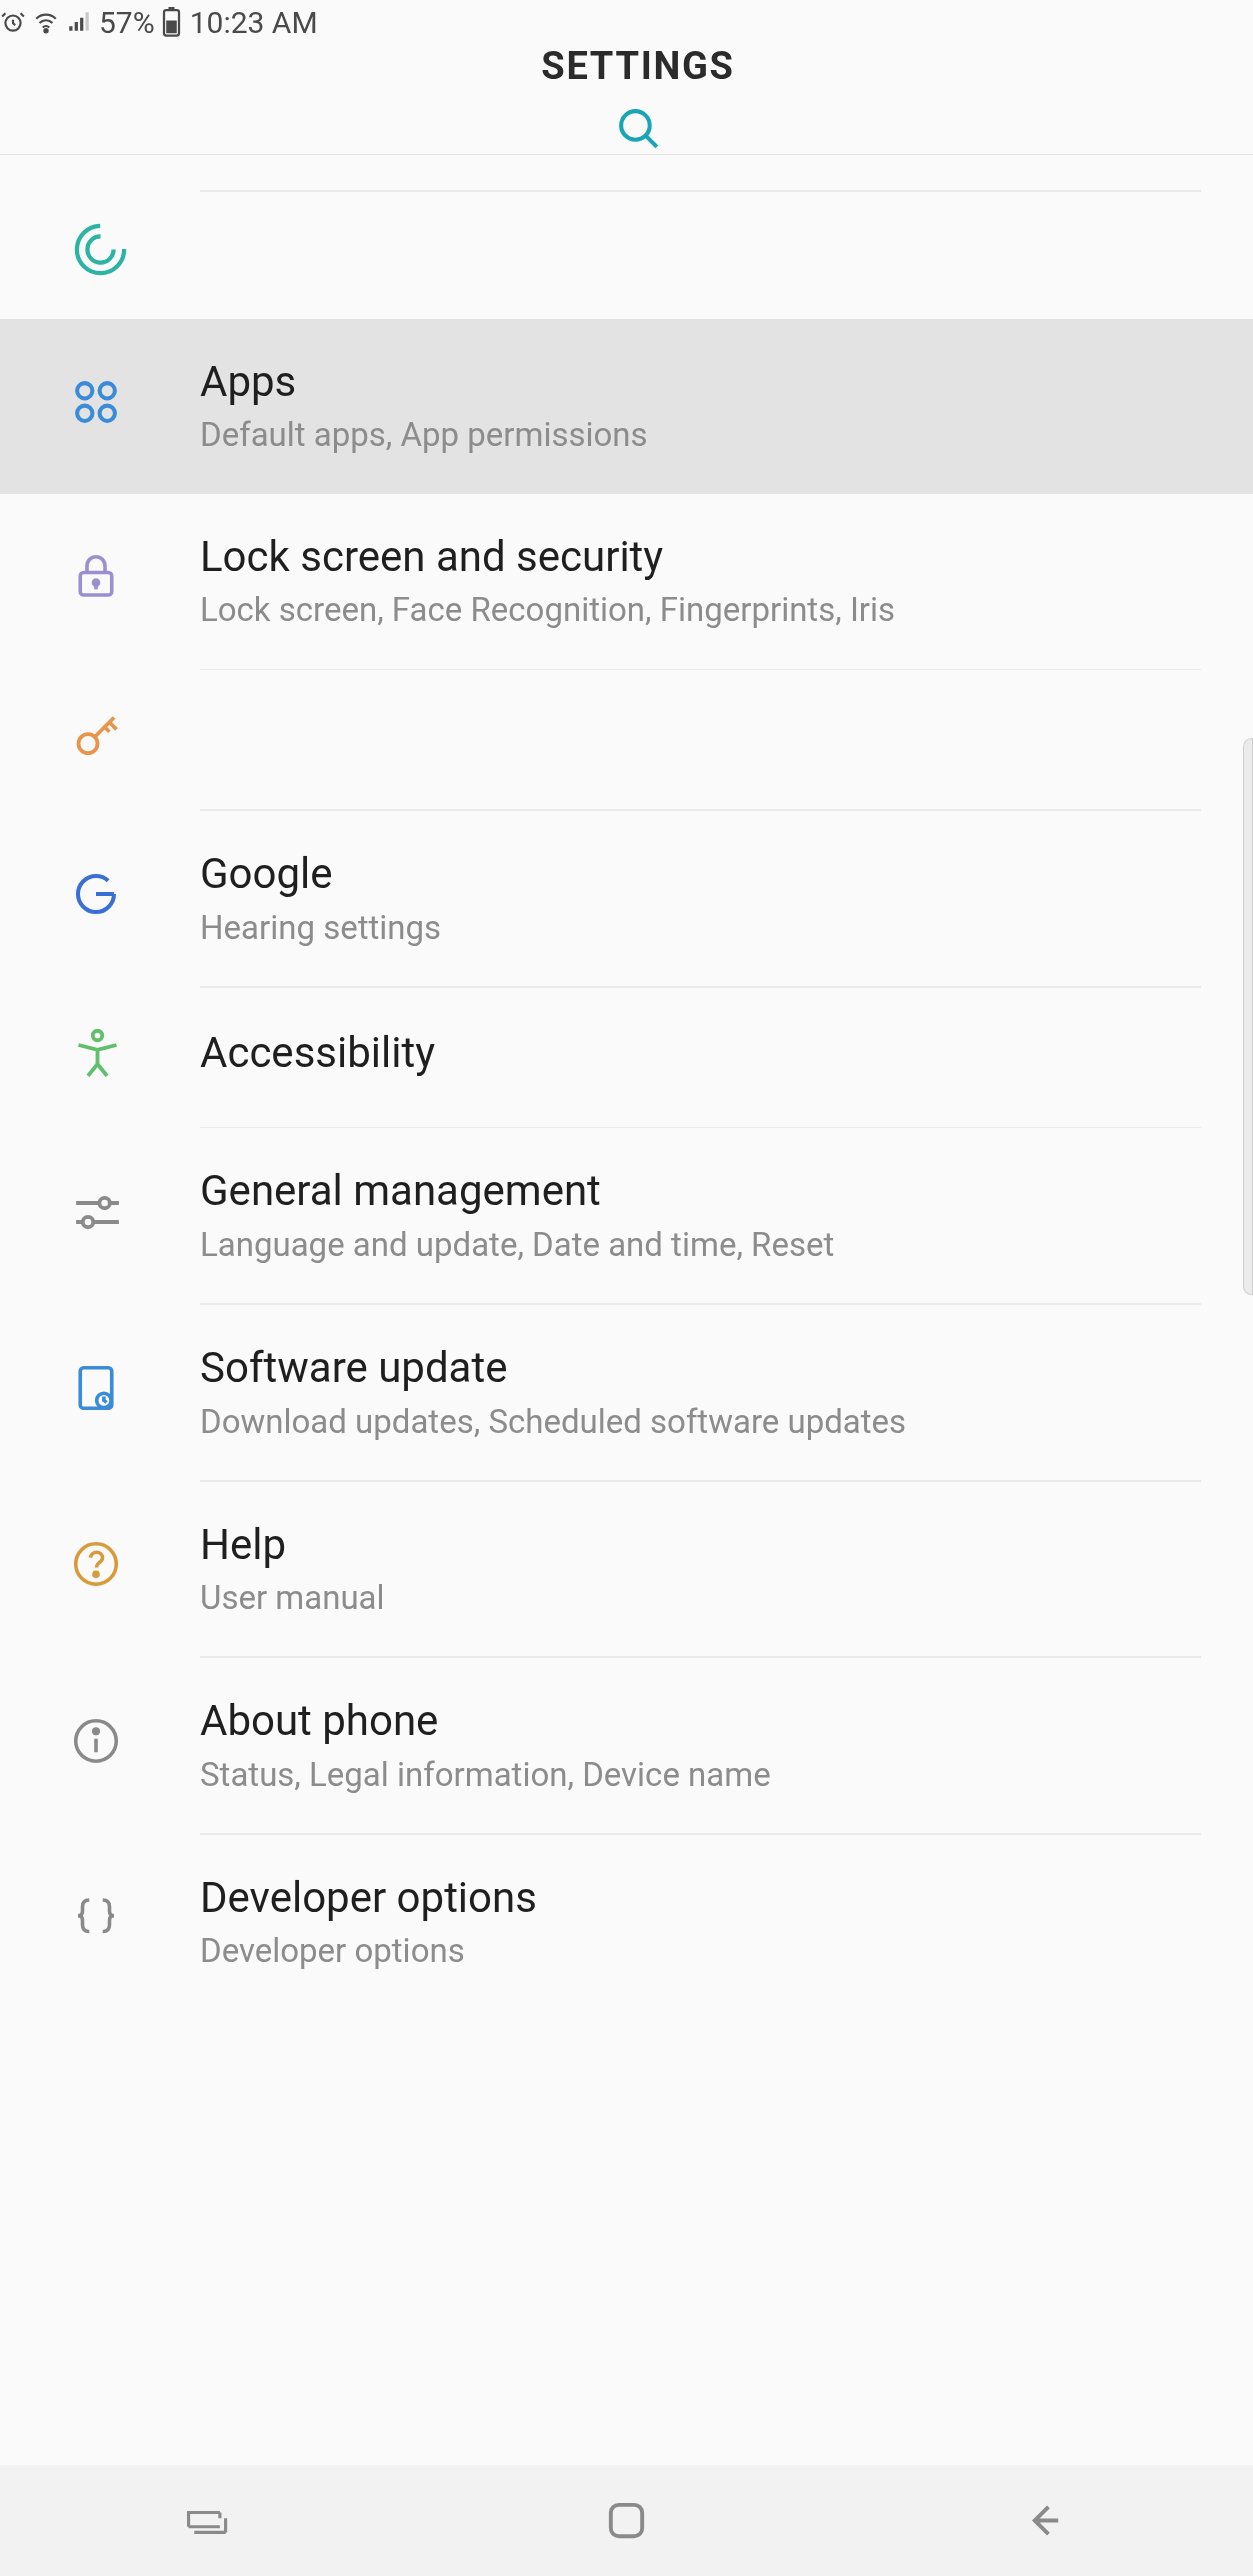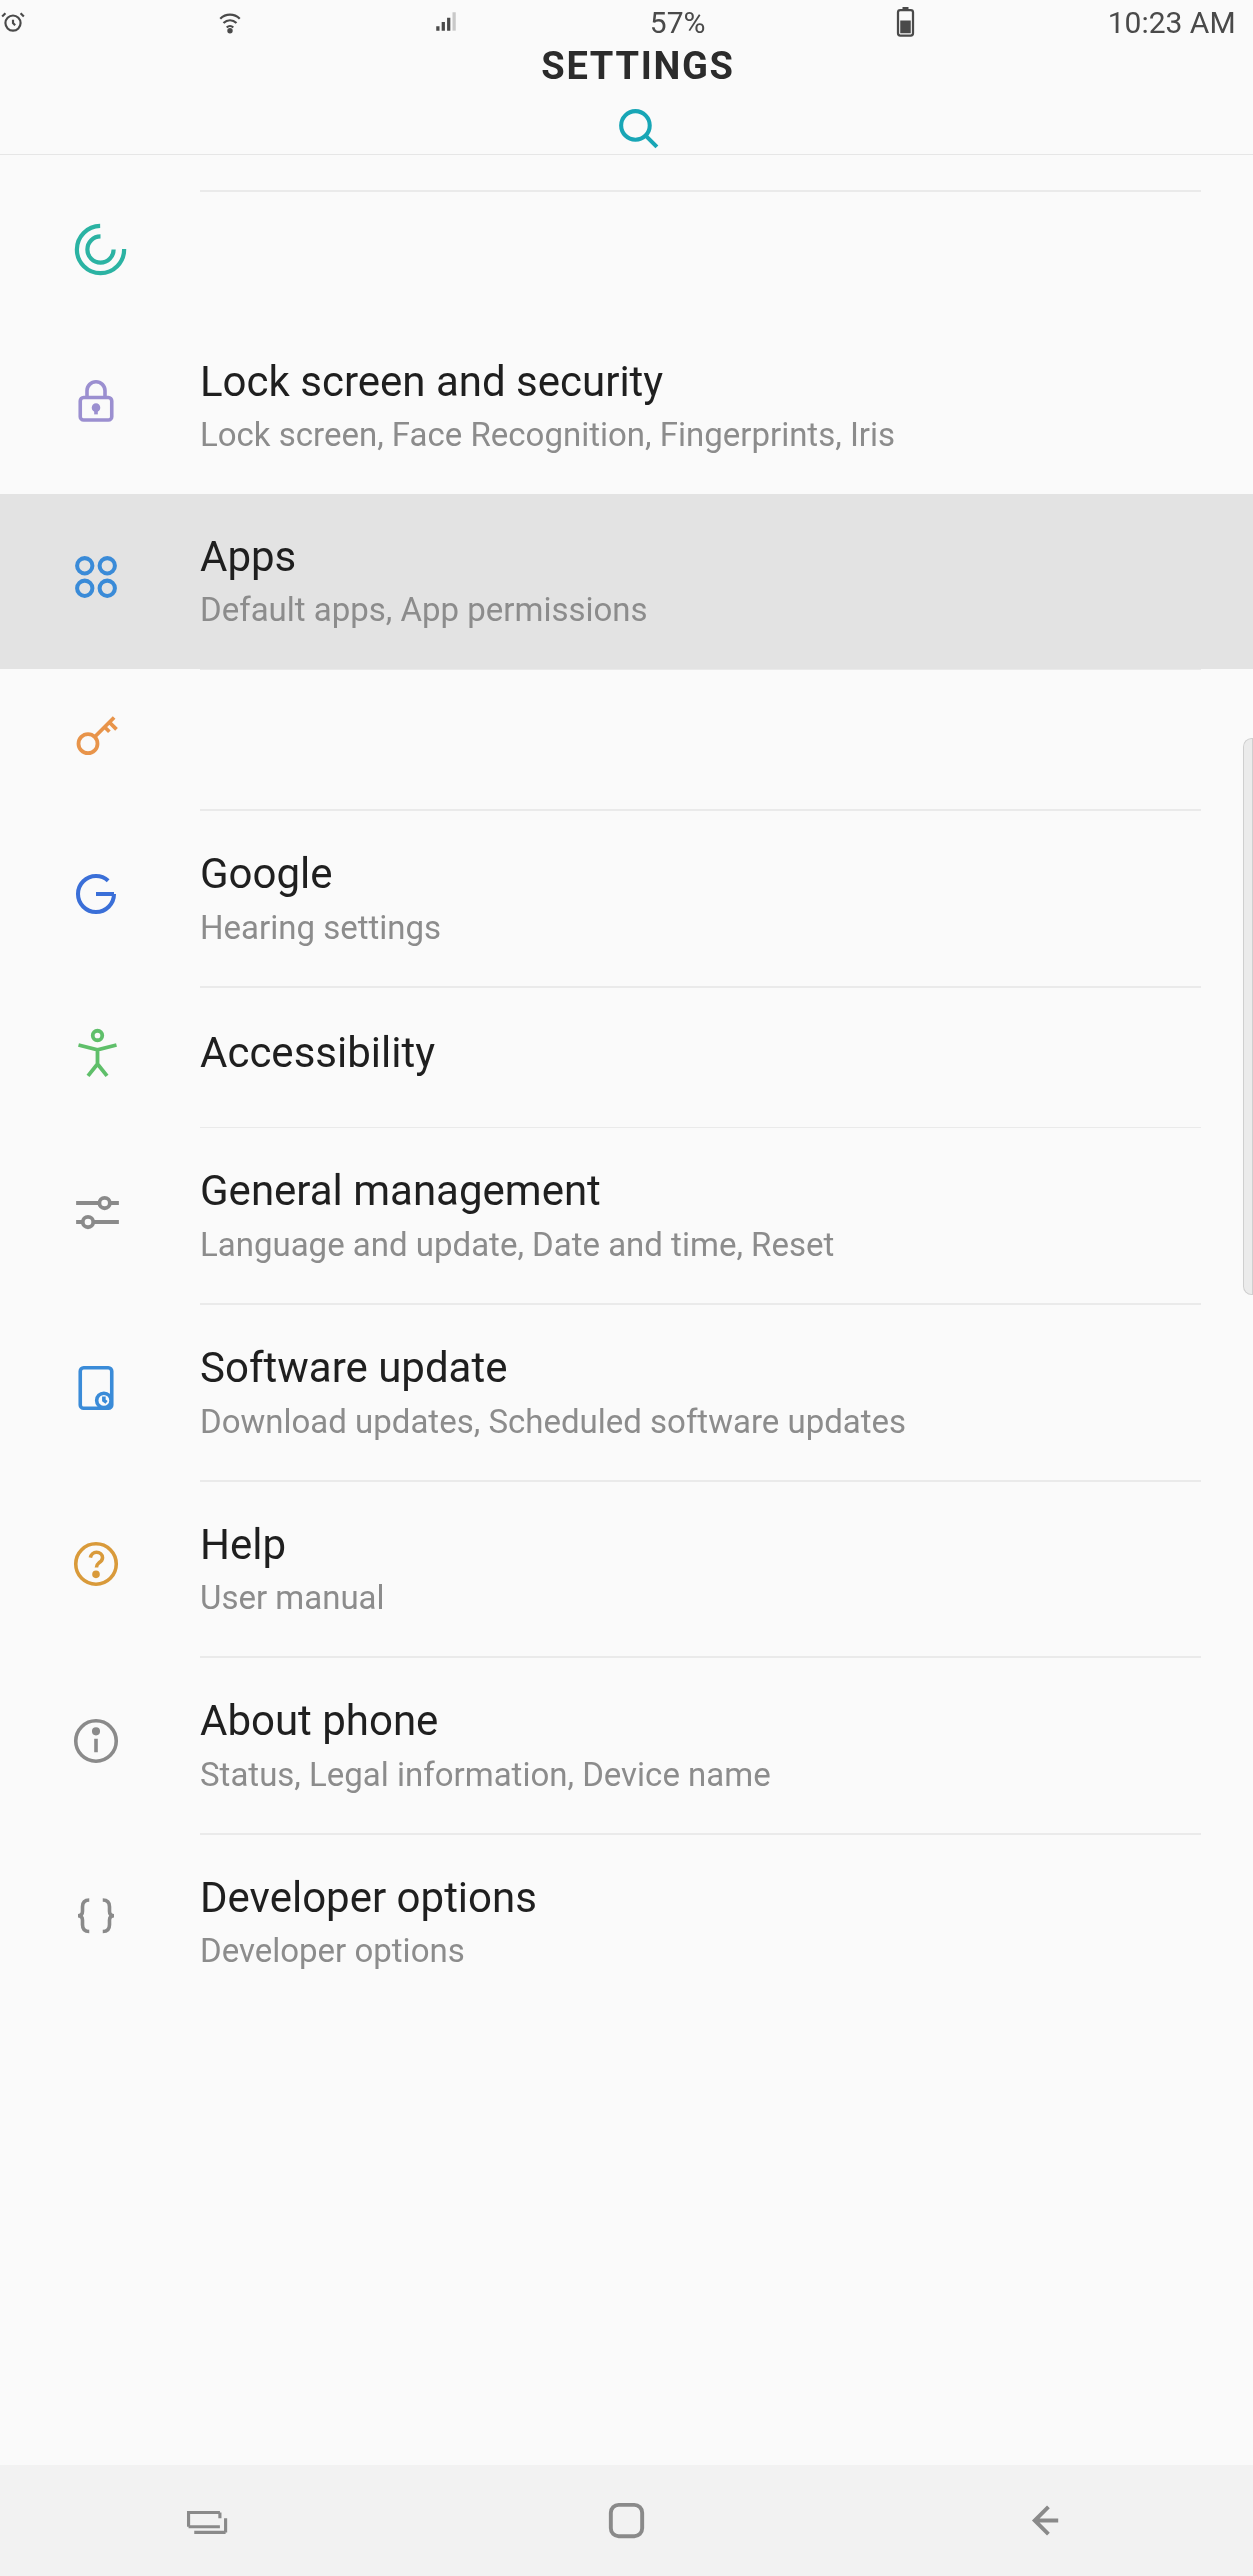--- a/index.html
+++ b/index.html
@@ -8,21 +8,21 @@
     height: 2576px;
     font-family: -apple-system, 'Segoe UI', Roboto, Arial, sans-serif;
     background: #fafafa;
     overflow: hidden;
     position: relative;
   }
   
   .status-bar {
     height: 44px;
     display: flex;
-    justify-content: space-between;
+    justify-content: flex-start;
     align-items: center;
     padding: 0 17.4px 0 0;
     font-size: 30px;
     color: #4a4a4a;
     gap: 7px;
   }
   .status-bar .icon-slot { display: inline-flex; align-items: center; }
   .status-bar .time { margin-left: 2px; font-size: 30px; }
   
   .header {
@@ -152,51 +152,51 @@
       <svg viewBox="0 0 24 24" width="63" height="63" fill="none" stroke="#2bb3a3" stroke-width="1.6">
             <circle cx="12" cy="12" r="9" stroke-dasharray="42 14"></circle>
             <path d="M12 7a5 5 0 1 0 5 5"></path>
           </svg>
     </span>
       </div>
     <div class="text-cell">
     </div>
   </div>
 
+  <div class="row selected">
+    <div class="icon-cell">
+        <span class="icn">
+      <svg viewBox="0 0 24 24" width="54" height="54" fill="none" stroke="#3a8bd8" stroke-width="1.8">
+            <circle cx="7" cy="7" r="3.4"></circle>
+            <circle cx="17" cy="7" r="3.4"></circle>
+            <circle cx="7" cy="17" r="3.4"></circle>
+            <circle cx="17" cy="17" r="3.4"></circle>
+          </svg>
+    </span>
+      </div>
+    <div class="text-cell">
+      <div class="title">Apps</div>
+      <div class="subtitle">Default apps, App permissions</div>
+    </div>
+  </div>
+
   <div class="row">
     <div class="icon-cell">
         <span class="icn">
       <svg viewBox="0 0 24 24" width="54" height="54" fill="none" stroke="#9b8fd0" stroke-width="1.6">
             <rect x="5" y="10" width="14" height="10" rx="1.5"></rect>
             <path d="M8 10V7a4 4 0 0 1 8 0v3"></path>
             <circle cx="12" cy="14.5" r="1.1" fill="#9b8fd0"></circle>
             <line x1="12" y1="15.5" x2="12" y2="17.5"></line>
           </svg>
     </span>
       </div>
     <div class="text-cell">
       <div class="title">Lock screen and security</div>
       <div class="subtitle">Lock screen, Face Recognition, Fingerprints, Iris</div>
-    </div>
-  </div>
-
-  <div class="row selected">
-    <div class="icon-cell">
-        <span class="icn">
-      <svg viewBox="0 0 24 24" width="54" height="54" fill="none" stroke="#3a8bd8" stroke-width="1.8">
-            <circle cx="7" cy="7" r="3.4"></circle>
-            <circle cx="17" cy="7" r="3.4"></circle>
-            <circle cx="7" cy="17" r="3.4"></circle>
-            <circle cx="17" cy="17" r="3.4"></circle>
-          </svg>
-    </span>
-      </div>
-    <div class="text-cell">
-      <div class="title">Apps</div>
-      <div class="subtitle">Default apps, App permissions</div>
     </div>
   </div>
   <div class="divider"></div>
 
   <div class="row">
     <div class="icon-cell">
         <span class="icn">
       <svg viewBox="0 0 24 24" width="57" height="57" fill="none" stroke="#e8944a" stroke-width="1.6">
             <circle cx="8" cy="15" r="4"></circle>
             <path d="M11 12l8-8M17 6l3 3M15 8l2 2"></path>

